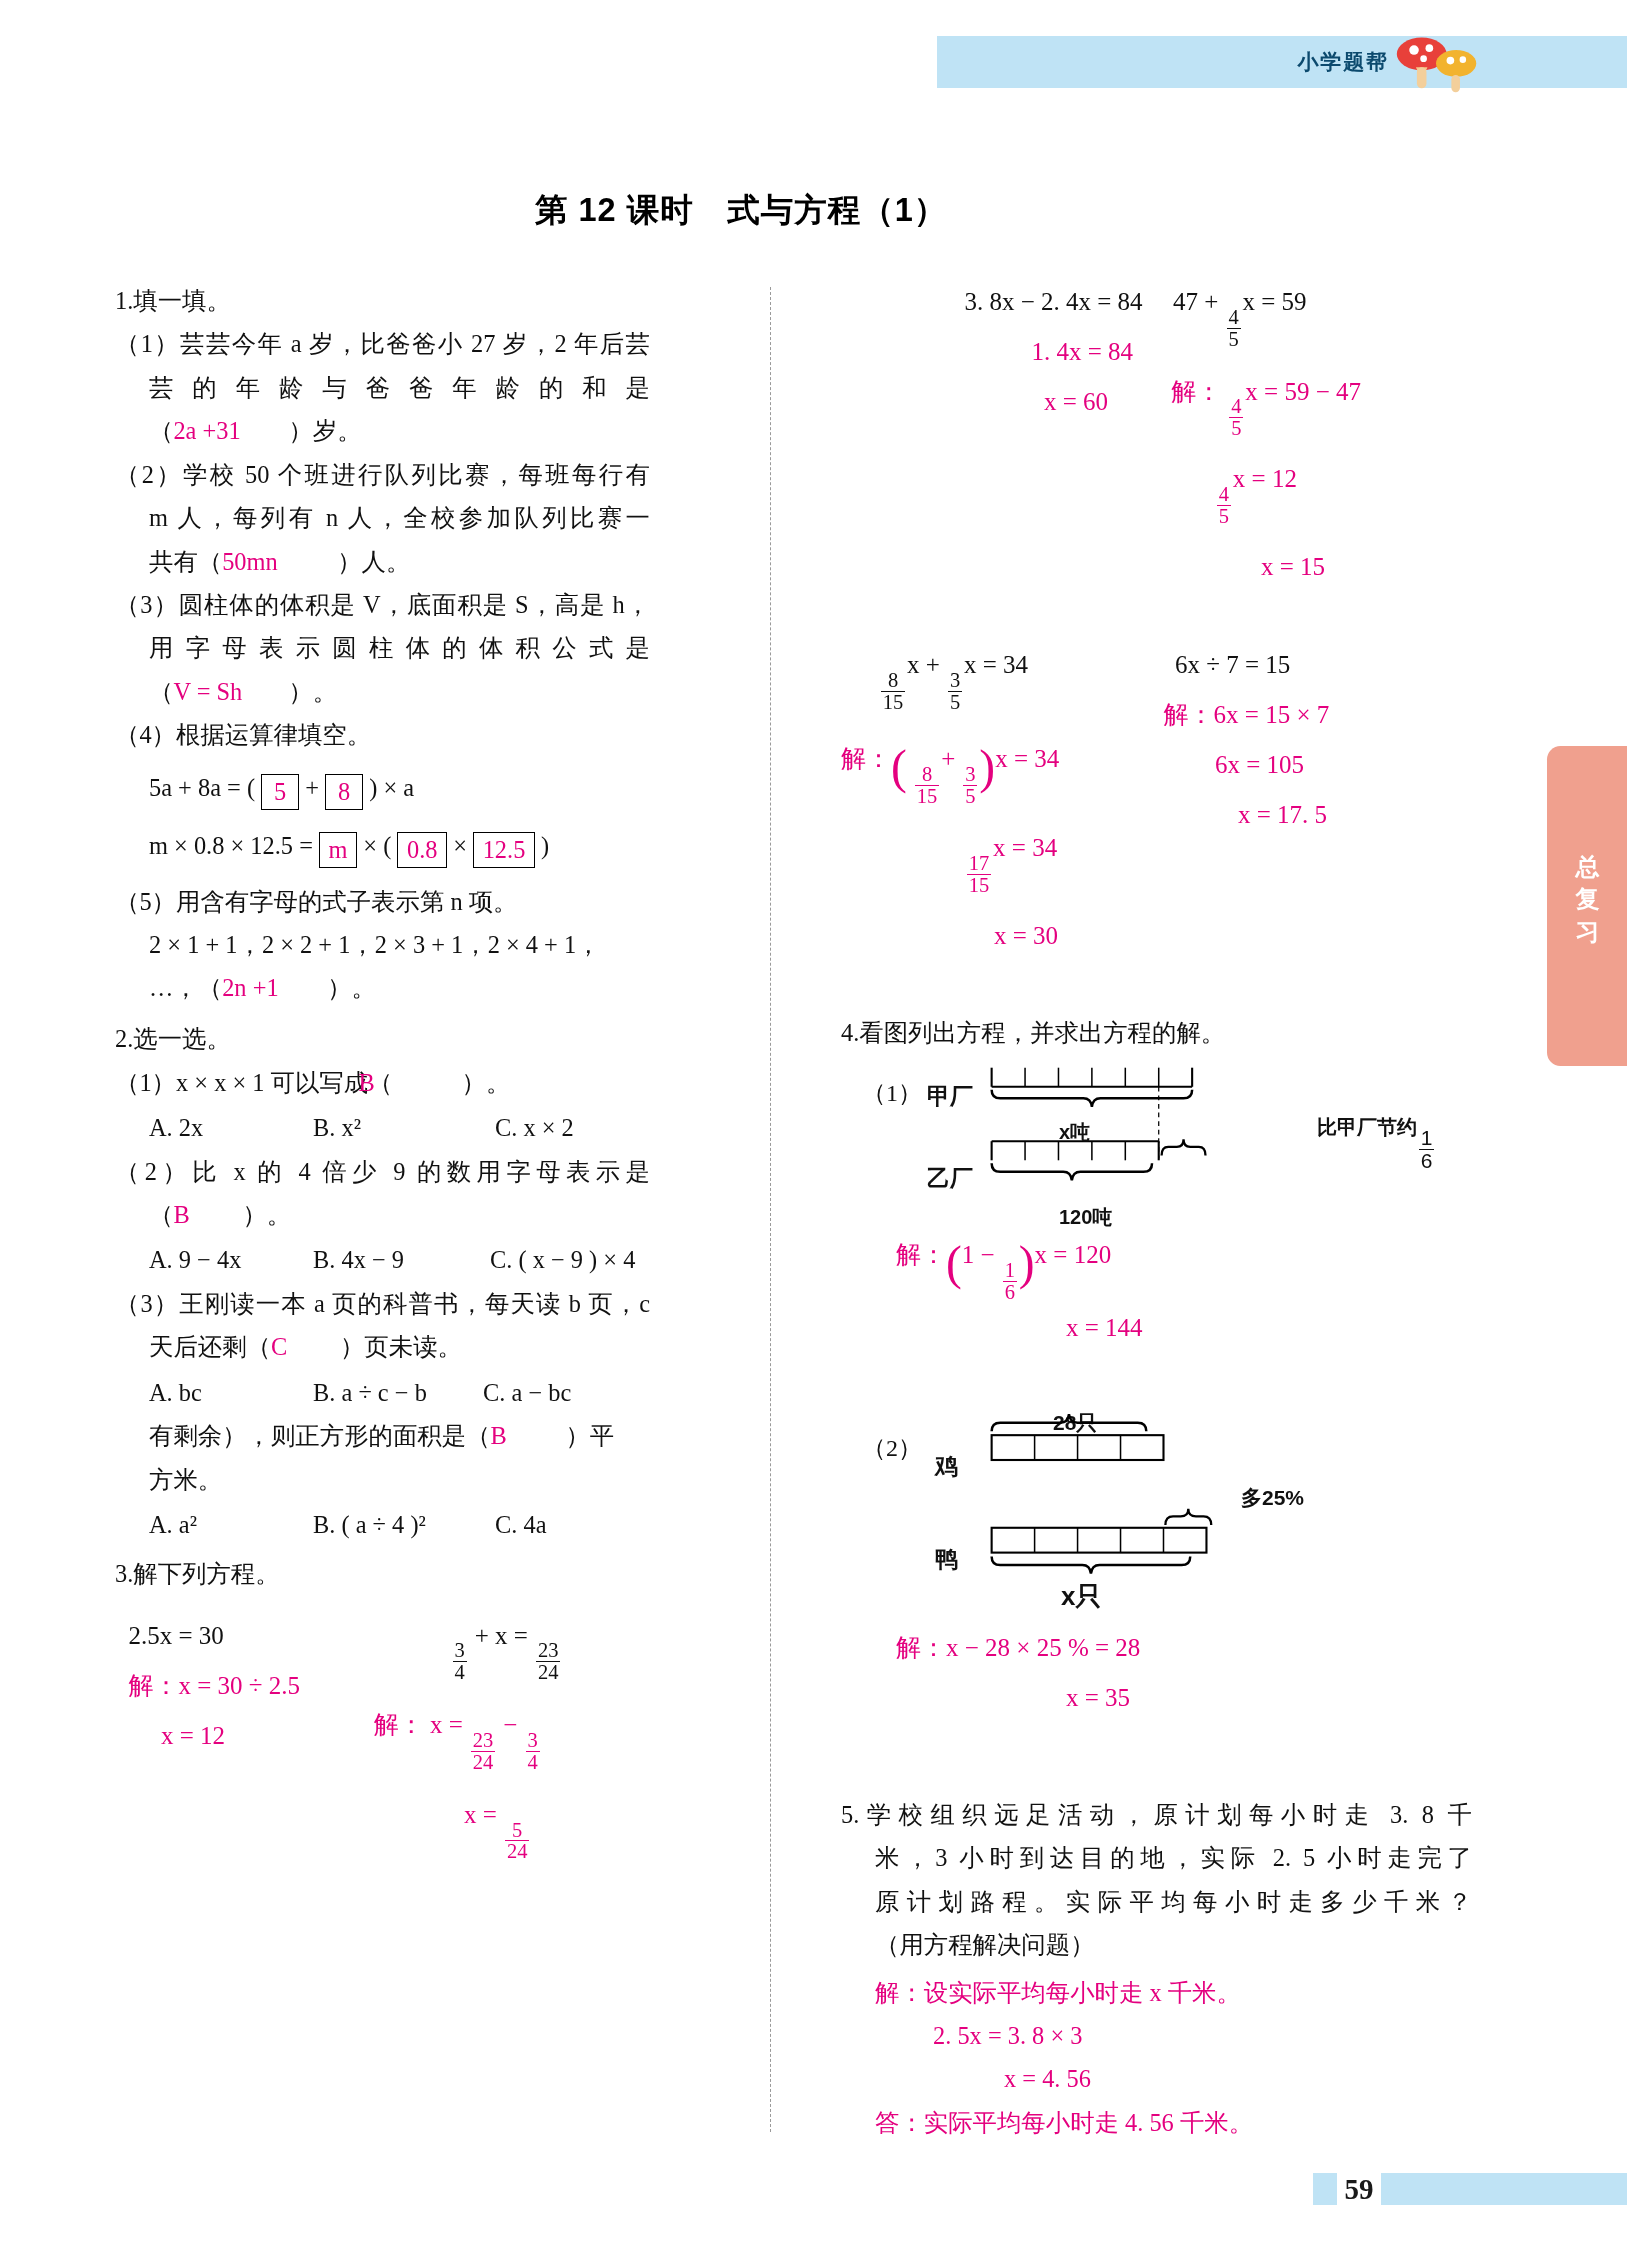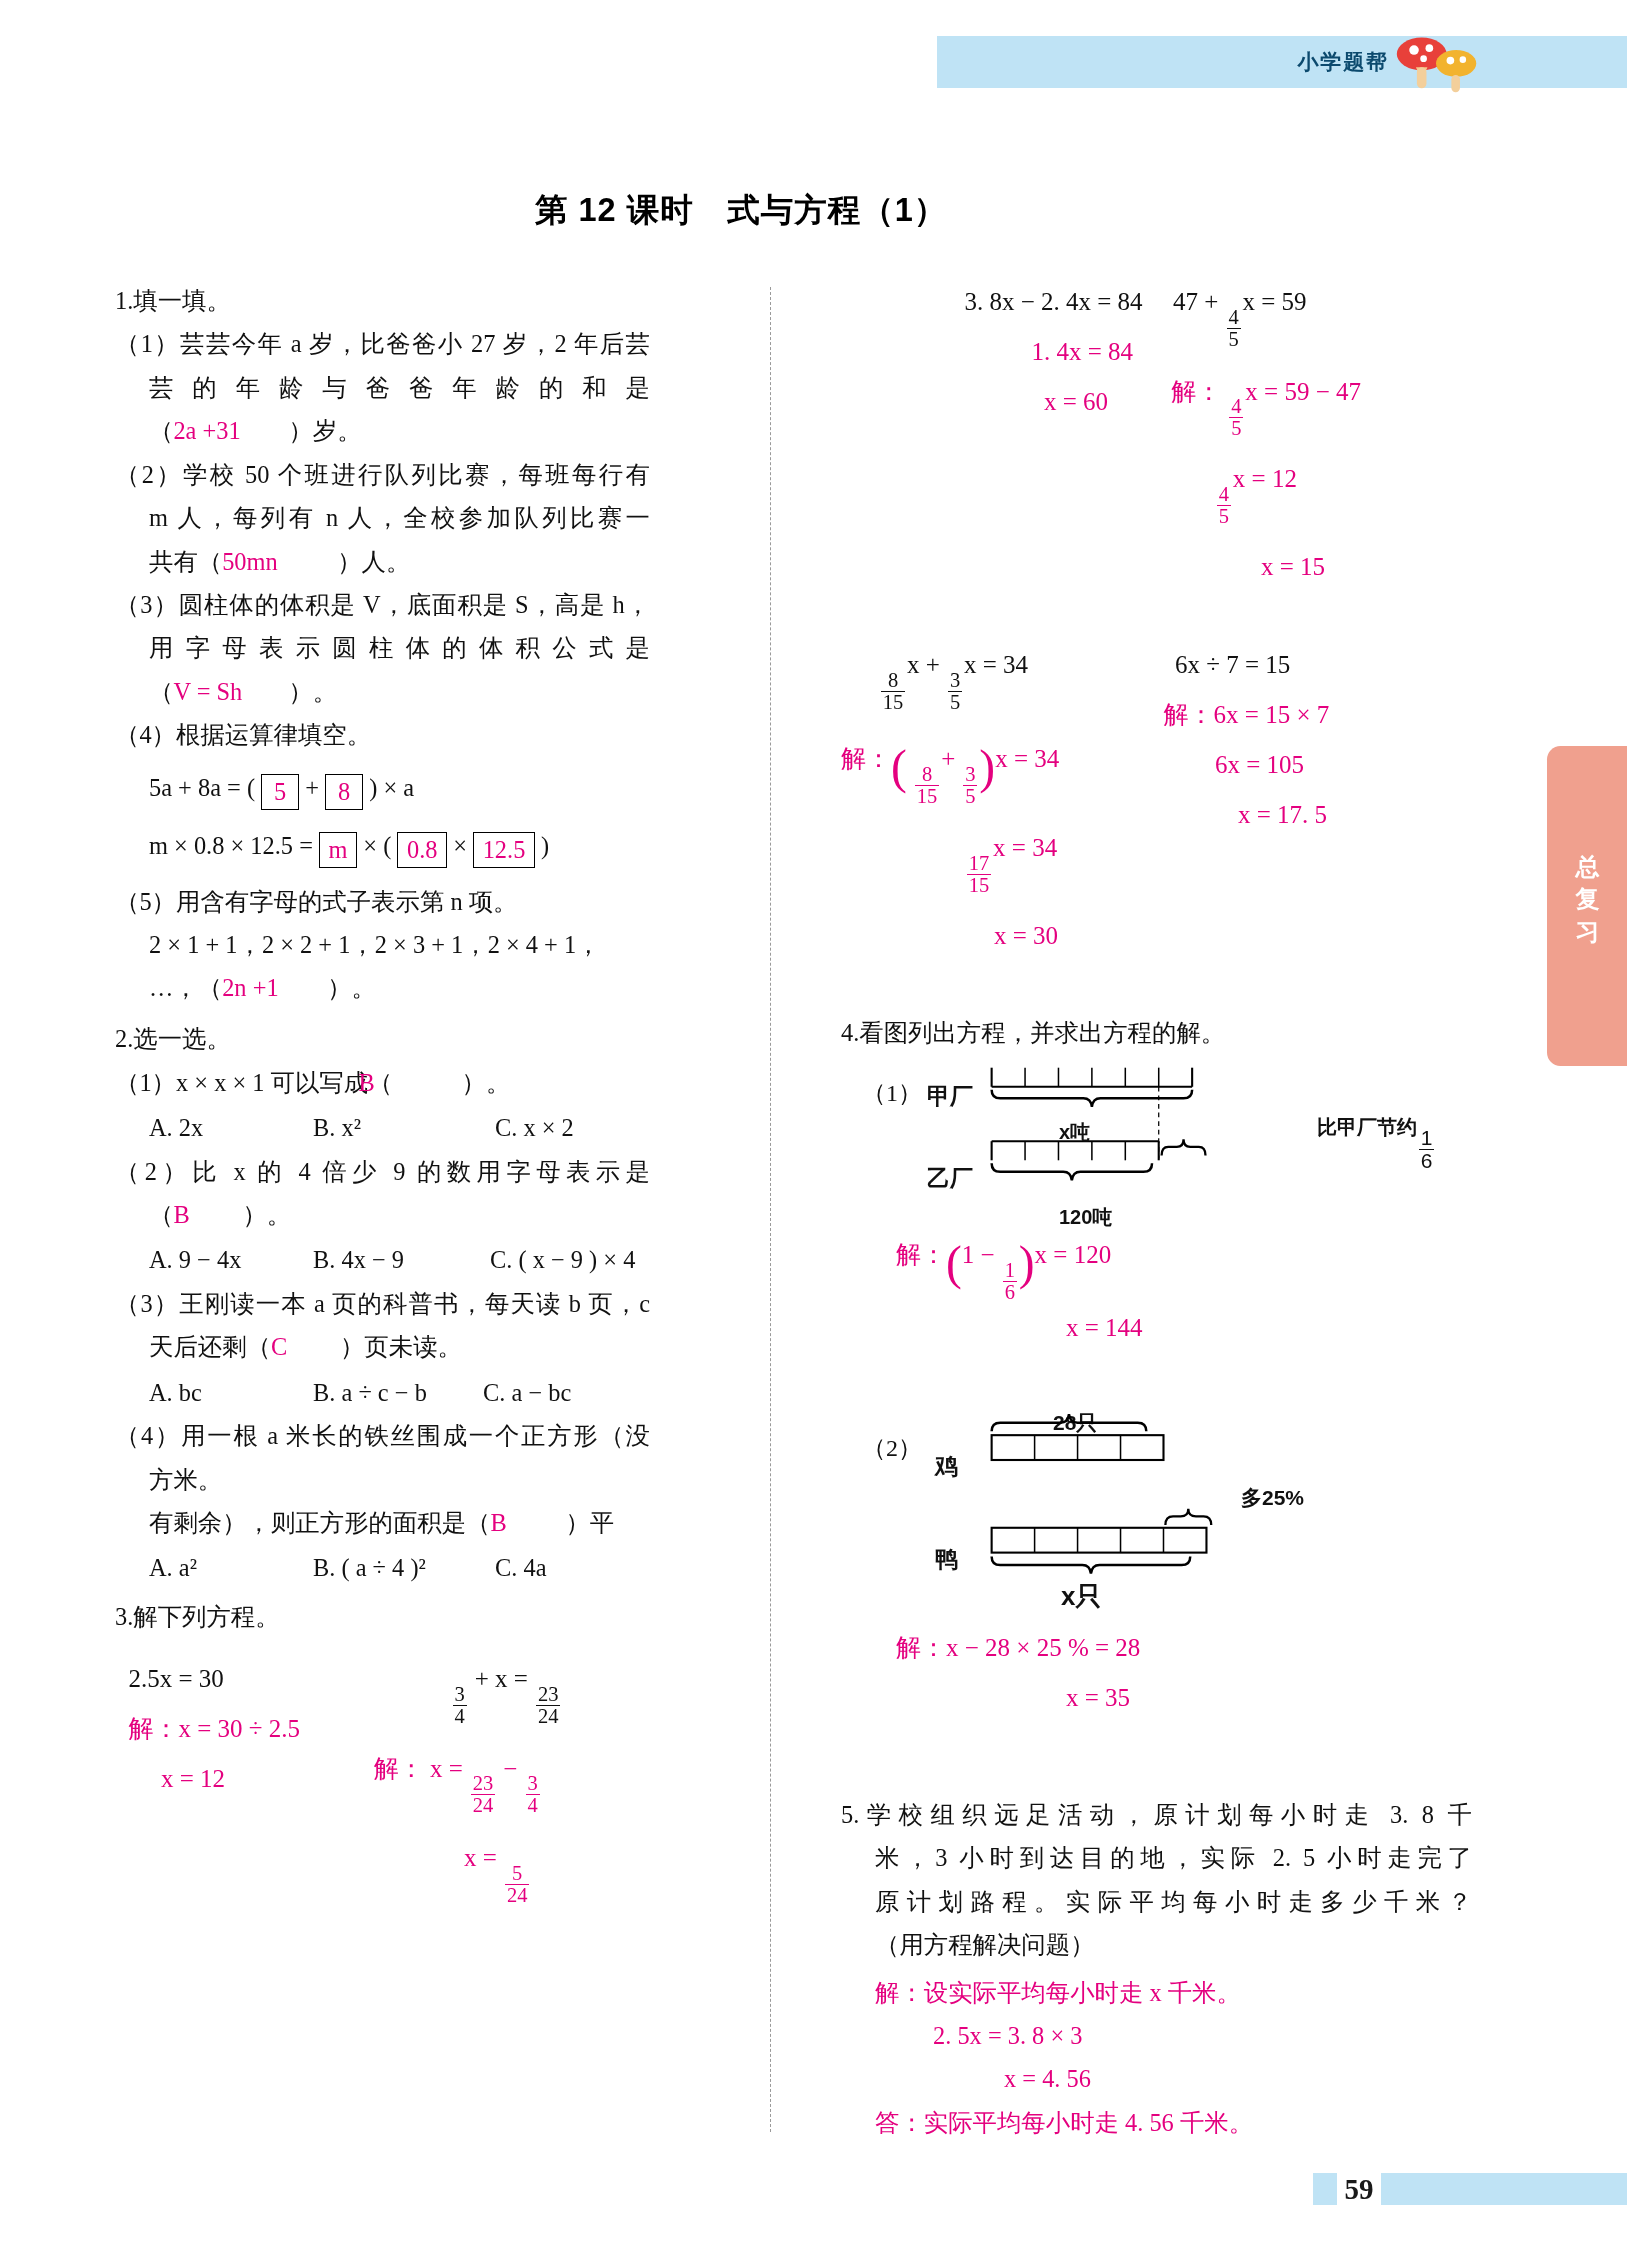--- a/index.html
+++ b/index.html
@@ -208,23 +208,22 @@
       </div>
 
       <div class="indent1 just"><span>（3）</span><span>王刚读一本 a 页的科普书，每天读 b 页，c</span></div>
       <div class="indent2 nojust"><span>天后还剩（</span><span class="ans blank" style="min-width:69px">C</span><span>）页未读。</span></div>
       <div class="opts">
         <span style="width:164px">A. bc</span>
         <span style="width:170px">B. a ÷ c − b</span>
         <span>C. a − bc</span>
       </div>
 
-      <div class="indent1 just"><span>（4）</span><span>用一根 a 米长的铁丝围成一个正方形（没</span></div>
+      <div class="indent2 nojust"><span>有剩余），则正方形的面积是（</span><span class="ans blank" style="min-width:75px">B</span><span>）平</span></div>
       <div class="indent2 nojust">方米。</div>
-      <div class="indent2 nojust"><span>有剩余），则正方形的面积是（</span><span class="ans blank" style="min-width:75px">B</span><span>）平</span></div>
       <div class="opts">
         <span style="width:164px">A. a²</span>
         <span style="width:182px">B. ( a ÷ 4 )²</span>
         <span>C. 4a</span>
       </div>
     </div>
 
     <div class="q" style="margin-top:5.7px">
       <div><span>3.</span><span>解下列方程。</span></div>
 

